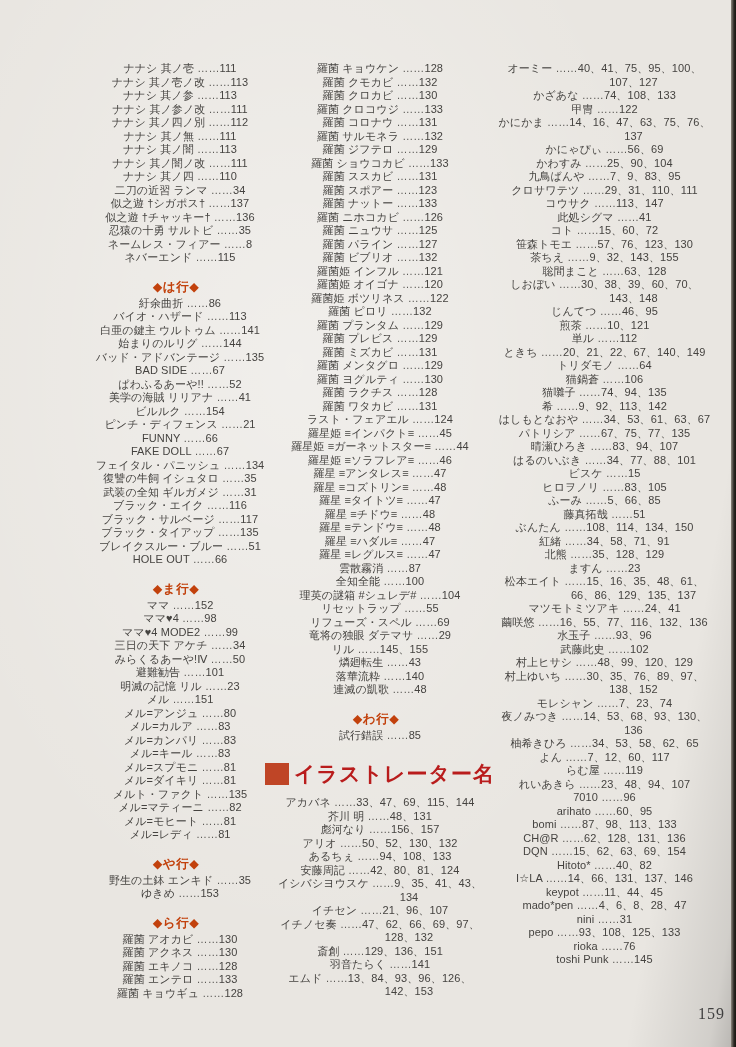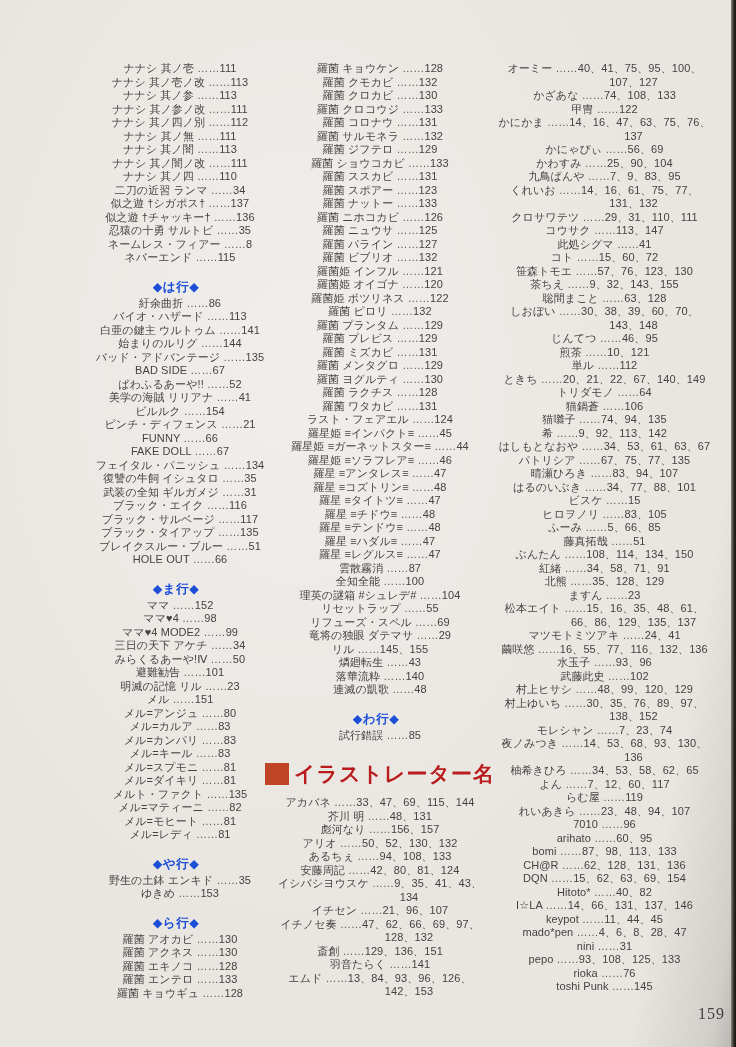--- a/index.html
+++ b/index.html
@@ -22,21 +22,21 @@
   .col{position:absolute;top:62px;text-align:center;}
   .col-1{left:74px;width:212px;}
   .col-2{left:275px;width:210px;}
   .col-3{left:497px;width:215px;}
   .entry{
     margin:0;font-size:11px;line-height:13.5px;color:#454340;
     padding-left:58px;text-indent:-58px;letter-spacing:0.1px;
   }
   .entry-leader{color:#5a5855;}
   .section-header{
-    margin:15px 0 3px -8px;font-size:12.5px;font-weight:bold;color:#1d4ed8;
+    margin:15px 0 3px -8px;font-size:12.5px;font-weight:bold;color:#c2410c;
     line-height:14px;letter-spacing:0.5px;
   }
   .main-title{
     display:flex;align-items:center;margin:20px 0 10px -10px;
   }
   .title-square{
     width:24px;height:22px;background:#bf4526;display:inline-block;
     margin-right:5px;flex:0 0 auto;
   }
   .title-text{
@@ -188,21 +188,20 @@
     <p class="entry"><span class="entry-name">エムド</span><span class="entry-leader"> ……</span><span class="entry-pages">13、84、93、96、126、142、153</span></p>
   </div>
 <div class="col col-3">
     <p class="entry"><span class="entry-name">オーミー</span><span class="entry-leader"> ……</span><span class="entry-pages">40、41、75、95、100、107、127</span></p>
     <p class="entry"><span class="entry-name">かざあな</span><span class="entry-leader"> ……</span><span class="entry-pages">74、108、133</span></p>
     <p class="entry"><span class="entry-name">甲冑</span><span class="entry-leader"> ……</span><span class="entry-pages">122</span></p>
     <p class="entry"><span class="entry-name">かにかま</span><span class="entry-leader"> ……</span><span class="entry-pages">14、16、47、63、75、76、137</span></p>
     <p class="entry"><span class="entry-name">かにゃぴぃ</span><span class="entry-leader"> ……</span><span class="entry-pages">56、69</span></p>
     <p class="entry"><span class="entry-name">かわすみ</span><span class="entry-leader"> ……</span><span class="entry-pages">25、90、104</span></p>
     <p class="entry"><span class="entry-name">九鳥ばんや</span><span class="entry-leader"> ……</span><span class="entry-pages">7、9、83、95</span></p>
-    <p class="entry"><span class="entry-name">くれいお</span><span class="entry-leader"> ……</span><span class="entry-pages">14、16、61、75、77、131、132</span></p>
     <p class="entry"><span class="entry-name">クロサワテツ</span><span class="entry-leader"> ……</span><span class="entry-pages">29、31、110、111</span></p>
     <p class="entry"><span class="entry-name">コウサク</span><span class="entry-leader"> ……</span><span class="entry-pages">113、147</span></p>
     <p class="entry"><span class="entry-name">此処シグマ</span><span class="entry-leader"> ……</span><span class="entry-pages">41</span></p>
     <p class="entry"><span class="entry-name">コト</span><span class="entry-leader"> ……</span><span class="entry-pages">15、60、72</span></p>
     <p class="entry"><span class="entry-name">笹森トモエ</span><span class="entry-leader"> ……</span><span class="entry-pages">57、76、123、130</span></p>
     <p class="entry"><span class="entry-name">茶ちえ</span><span class="entry-leader"> ……</span><span class="entry-pages">9、32、143、155</span></p>
     <p class="entry"><span class="entry-name">聡間まこと</span><span class="entry-leader"> ……</span><span class="entry-pages">63、128</span></p>
     <p class="entry"><span class="entry-name">しおぼい</span><span class="entry-leader"> ……</span><span class="entry-pages">30、38、39、60、70、143、148</span></p>
     <p class="entry"><span class="entry-name">じんてつ</span><span class="entry-leader"> ……</span><span class="entry-pages">46、95</span></p>
     <p class="entry"><span class="entry-name">煎茶</span><span class="entry-leader"> ……</span><span class="entry-pages">10、121</span></p>

